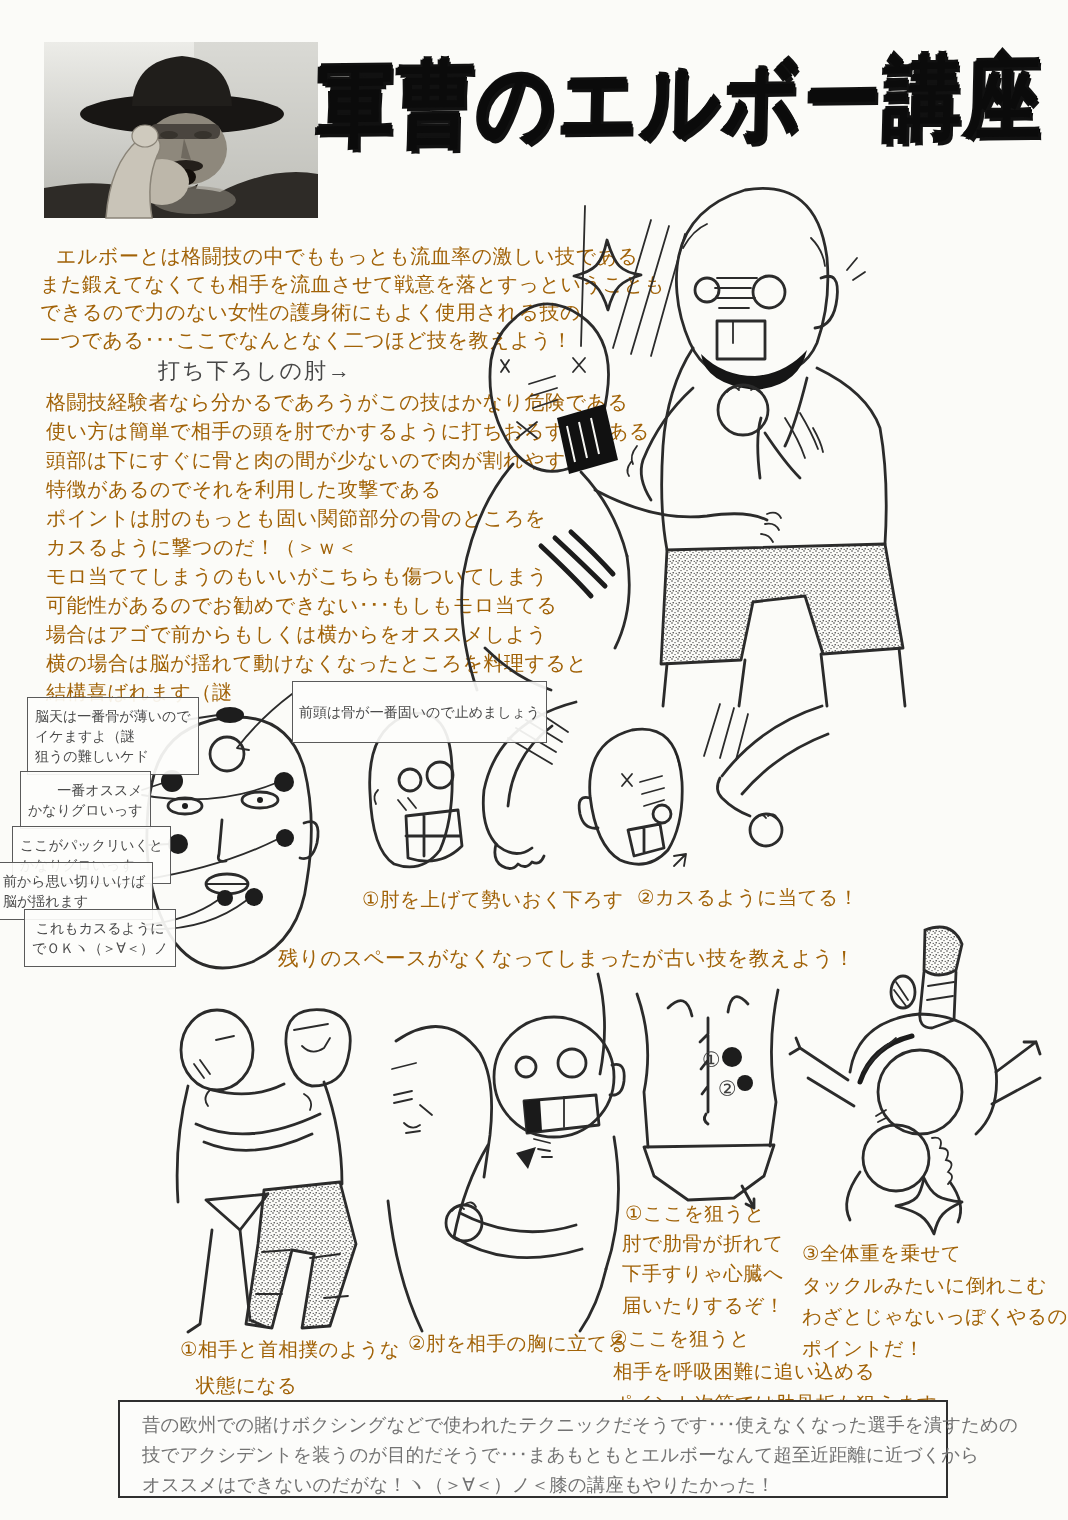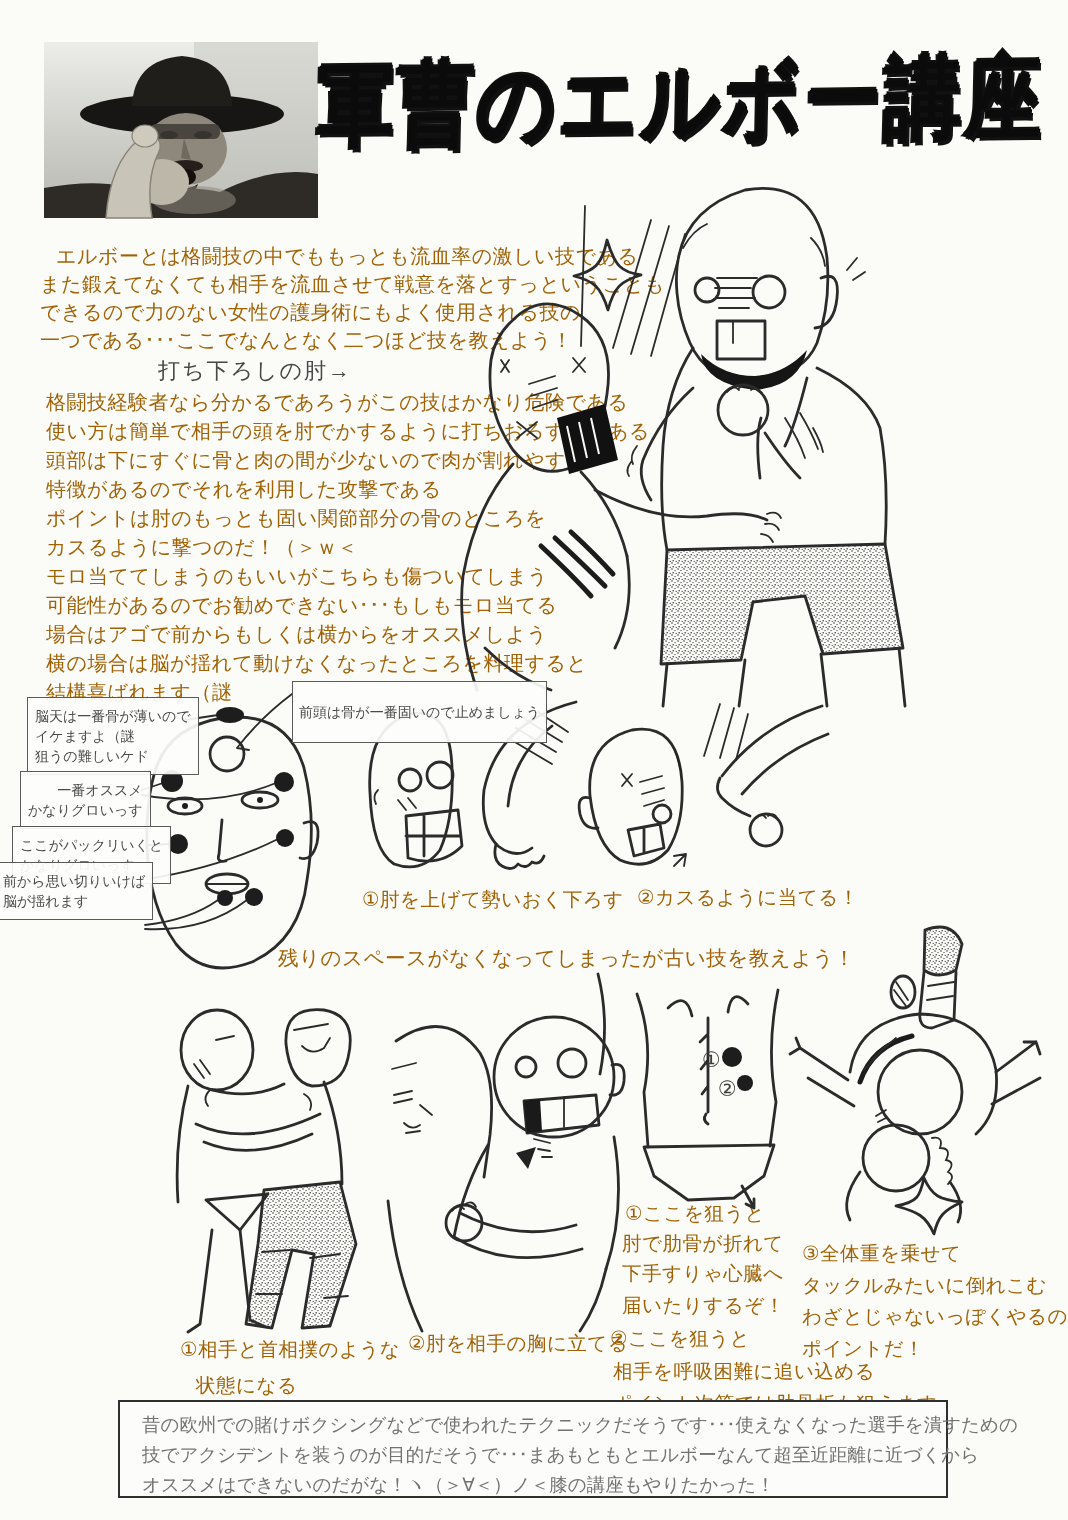--- a/index.html
+++ b/index.html
@@ -172,20 +172,24 @@
     <div>かなりグロいっす</div>
   </div>
   <div class="box" style="left:12px;top:826px;text-align:left">
     <div>ここがパックリいくと</div>
     <div>かなりグロいっす</div>
   </div>
   <div class="box" style="left:-10px;top:862px;padding-left:12px">
     <div>前から思い切りいけば</div>
     <div>脳が揺れます</div>
   </div>
+  <div class="box" style="left:24px;top:909px;text-align:center">
+    <div>これもカスるように</div>
+    <div>でＯＫヽ（＞∀＜）ノ</div>
+  </div>
   <div class="box" style="left:292px;top:681px;padding:20px 6px">前頭は骨が一番固いので止めましょう</div>
 
   <svg style="left:348px;top:698px;z-index:1" width="240" height="185" viewBox="0 0 240 185">
     <path class="s" d="M22,95 Q18,30 62,16 Q102,8 104,70 Q106,120 92,152 Q74,176 46,166 Q24,152 22,95 Z"></path>
     <circle class="s" cx="62" cy="82" r="11" stroke-width="5"></circle>
     <circle class="s" cx="92" cy="77" r="13"></circle>
     <path class="sthin" d="M50,102 l8,10 m2,-12 l8,10"></path>
     <path class="sthin" d="M30,92 q-6,6 -2,14"></path>
     <path class="s" d="M58,118 L110,112 L114,148 Q92,170 60,160 Z M76,116 V158 M58,138 H112"></path>
     <path class="s" d="M228,4 Q150,24 136,92 Q132,130 150,148 Q168,162 184,150"></path>

